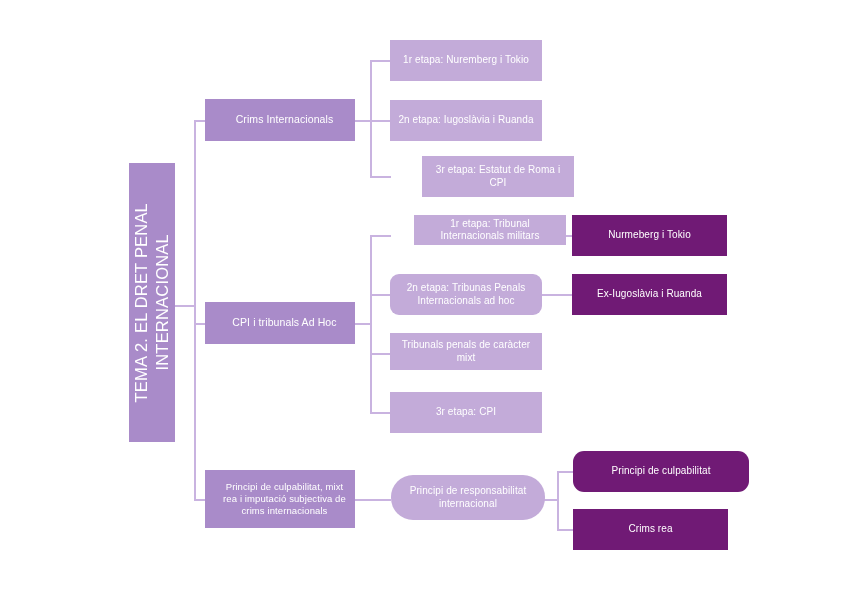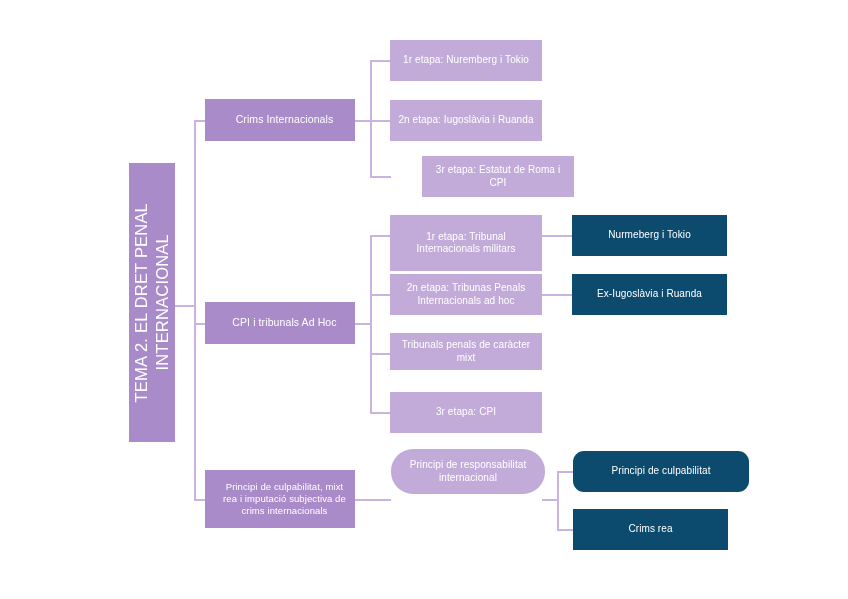--- a/index.html
+++ b/index.html
@@ -34,21 +34,21 @@
     align-items: center;
     justify-content: center;
     text-align: center;
     color: #ffffff;
     line-height: 1.25;
     padding: 4px 7px;
     letter-spacing: 0.1px;
   }
   .node-dark { background: #a98bc9; }
   .node-mid  { background: #c3abd9; }
-  .node-light{ background: #0c4a6e; text-align: right; }
+  .node-light{ background: #701a75; text-align: right; }
 
   
   #root-node {
     left: 129px;
     top: 163px;
     width: 46px;
     height: 279px;
     font-size: 16.5px;
     letter-spacing: 0.2px;
   }
@@ -122,41 +122,41 @@
   <div class="node node-mid lvl3" style="left:390px; top:40px; width:152px; height:41px;">
     <span>1r etapa: Nuremberg i Tokio</span>
   </div>
   <div class="node node-mid lvl3" style="left:390px; top:100px; width:152px; height:41px;">
     <span>2n etapa: Iugoslàvia i Ruanda</span>
   </div>
   <div class="node node-mid lvl3" style="left:390px; top:156px; width:152px; height:41px;margin-left:32px;">
     <span>3r etapa: Estatut de Roma i CPI</span>
   </div>
 
-  <div class="node node-mid lvl3" style="left:390px; top:215px; width:152px; height:56px;">
+  <div class="node node-mid lvl3" style="left:414px; top:215px; width:152px; height:30px;">
     <span>1r etapa: Tribunal Internacionals militars</span>
   </div>
-  <div class="node node-mid lvl3" style="left:390px; top:274px; width:152px; height:41px;">
+  <div class="node node-mid lvl3" style="left:390px; top:274px; width:152px; height:41px;border-radius:9px;">
     <span>2n etapa: Tribunas Penals Internacionals ad hoc</span>
   </div>
   <div class="node node-mid lvl3" style="left:390px; top:333px; width:152px; height:37px;">
     <span>Tribunals penals de caràcter mixt</span>
   </div>
   <div class="node node-mid lvl3" style="left:390px; top:392px; width:152px; height:41px;">
     <span>3r etapa: CPI</span>
   </div>
 
   <div class="node node-light lvl4" style="left:572px; top:215px; width:155px; height:41px;">
     <span>Nurmeberg i Tokio</span>
   </div>
   <div class="node node-light lvl4" style="left:572px; top:274px; width:155px; height:41px;">
     <span>Ex-Iugoslàvia i Ruanda</span>
   </div>
 
-  <div class="node node-mid lvl3" style="left:391px; top:449px; width:154px; height:45px;border-radius:22px;">
+  <div class="node node-mid lvl3" style="left:391px; top:475px; width:154px; height:45px;border-radius:22px;">
     <span>Principi de responsabilitat internacional</span>
   </div>
 
   <div class="node node-light lvl4" style="left:573px; top:451px; width:176px; height:41px;border-radius:11px;">
     <span>Principi de culpabilitat</span>
   </div>
   <div class="node node-light lvl4" style="left:573px; top:509px; width:155px; height:41px;">
     <span>Crims rea</span>
   </div>
 

